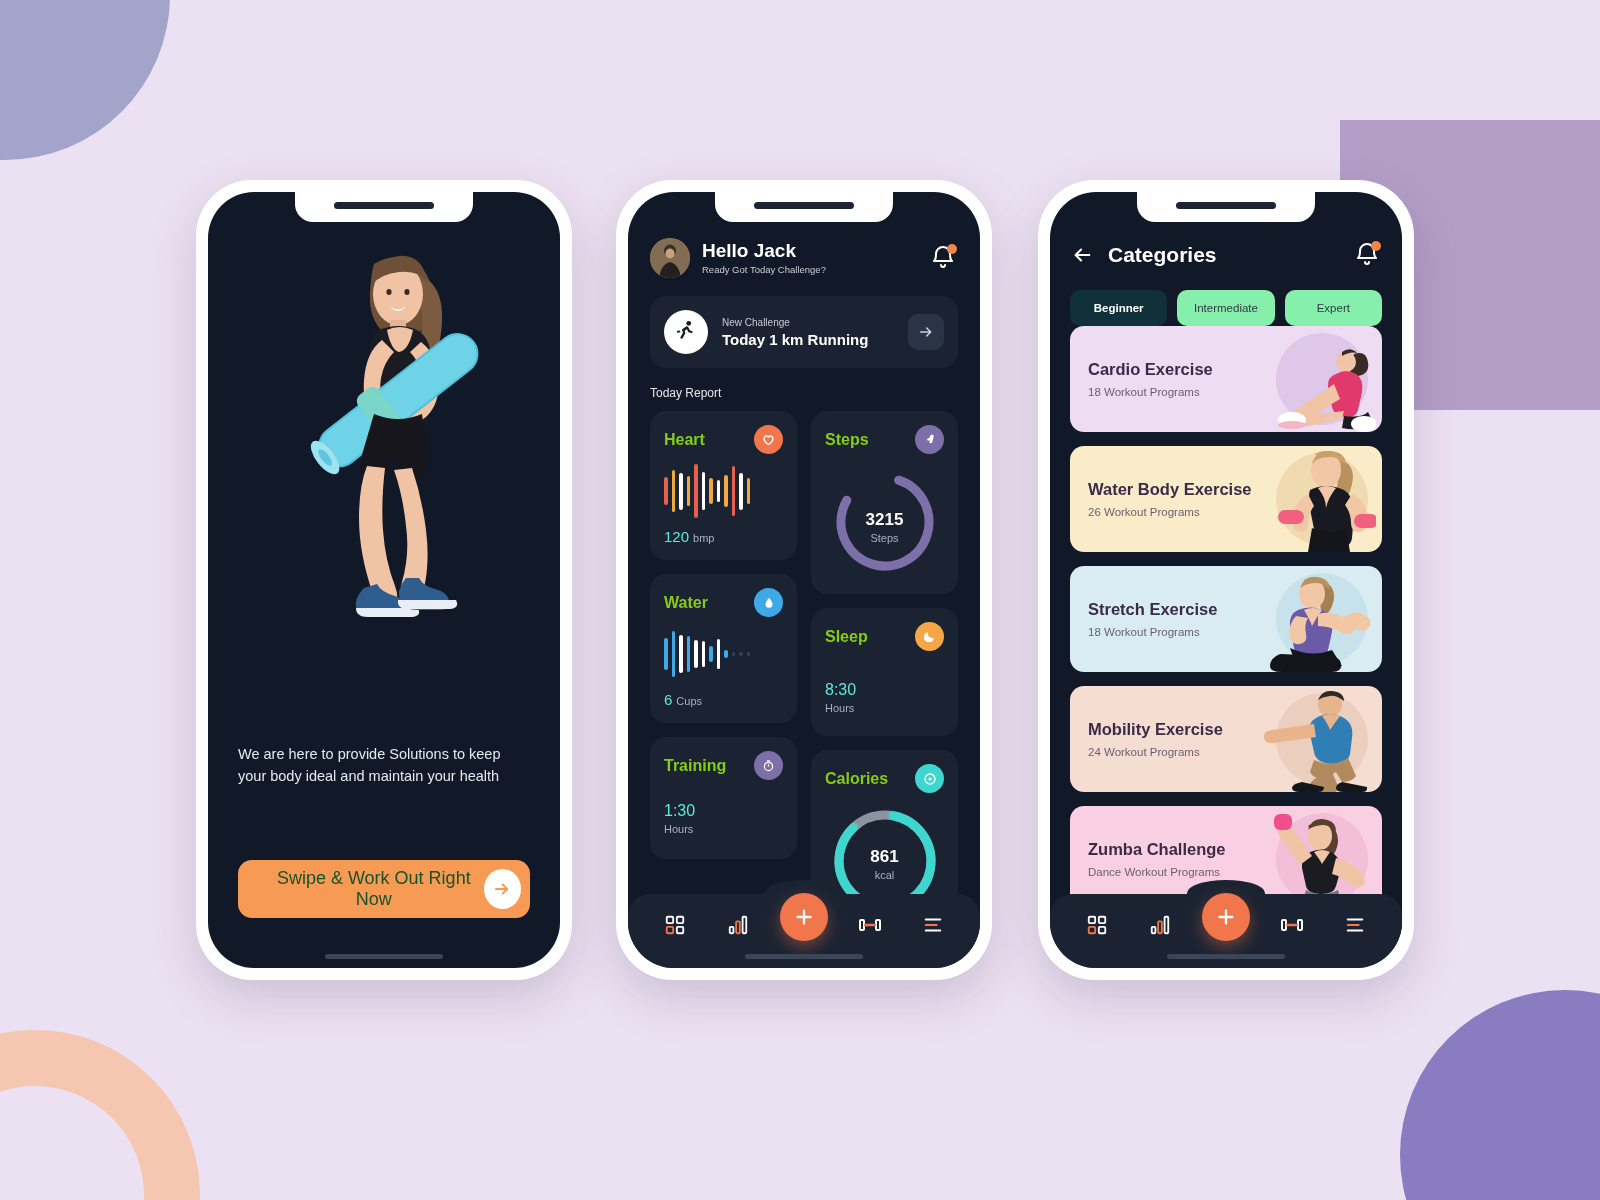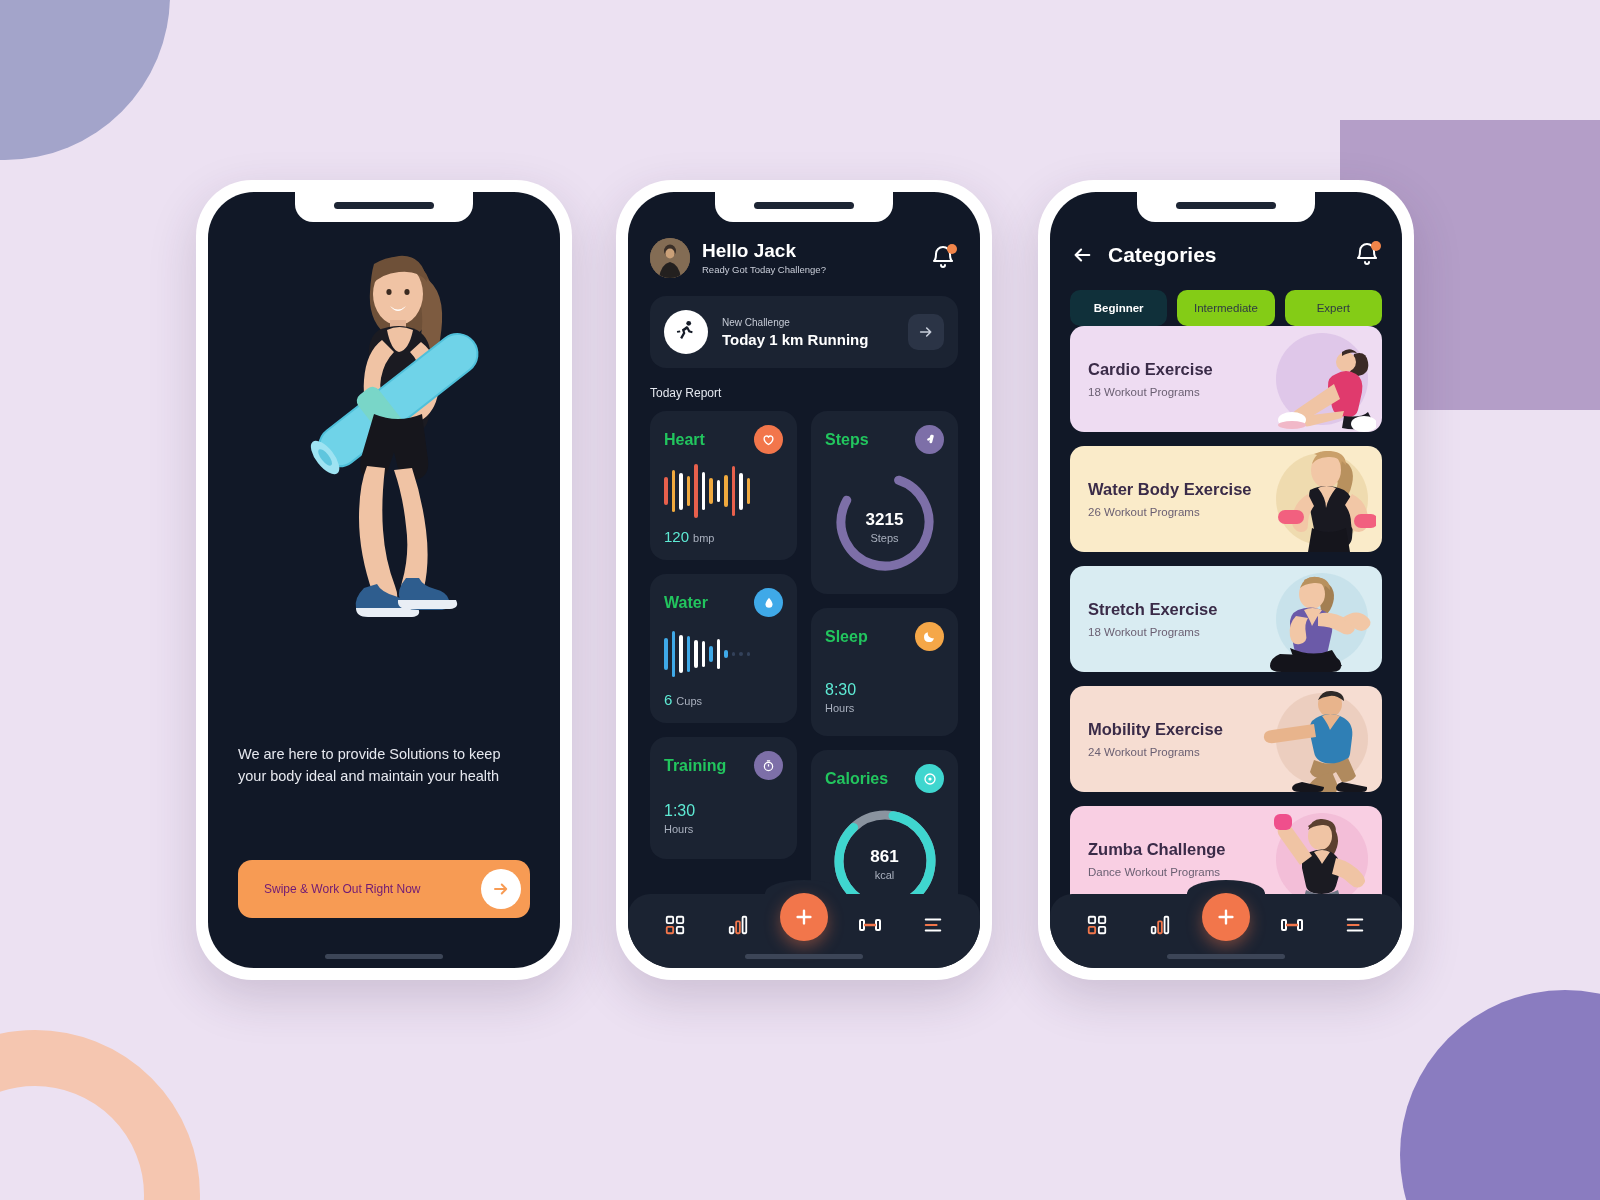--- a/index.html
+++ b/index.html
@@ -83,21 +83,21 @@
   }
   .hero-sub {
     margin-top: 31px; font-size: 14.5px; color: #e6e8ef; line-height: 1.55;
   }
   .cta {
     position: absolute; left: 30px; right: 30px; bottom: 50px;
     height: 58px; border-radius: 14px; background: #f79b54;
     display: flex; align-items: center; justify-content: space-between;
     padding: 0 9px 0 26px; cursor: pointer; border: none;
   }
-  .cta-label { color: #701a75; font-size: 12px; }
+  .cta-label { color: #14532d; font-size: 18px; }
   .cta-arrow {
     width: 40px; height: 40px; border-radius: 50%; background: #fff;
     display: flex; align-items: center; justify-content: center;
   }
 
   
   .s2-pad { position: absolute; inset: 0; padding: 46px 22px 0 22px; }
   .greet-row { display: flex; align-items: center; gap: 12px; }
   .avatar {
     width: 40px; height: 40px; border-radius: 50%; flex: none; overflow: hidden;
@@ -125,21 +125,21 @@
     margin-left: auto; width: 36px; height: 36px; border-radius: 10px;
     background: #2b3446; display: flex; align-items: center; justify-content: center;
   }
 
   .section-label { margin-top: 18px; font-size: 12px; color: #e4e7ee; }
 
   .grid { display: flex; gap: 14px; margin-top: 11px; }
   .col { display: flex; flex-direction: column; gap: 14px; flex: 1; }
   .card { background: #1b2332; border-radius: 16px; padding: 14px; position: relative; }
   .card-head { display: flex; align-items: center; justify-content: space-between; }
-  .card-title { font-size: 16px; font-weight: bold; color: #22c55e; }
+  .card-title { font-size: 16px; font-weight: bold; color: #84cc16; }
   .pill-ico {
     width: 29px; height: 29px; border-radius: 50%; flex: none;
     display: flex; align-items: center; justify-content: center;
   }
   .card-value { font-size: 15px; font-weight: normal; color: #5eead4; }
   .card-unit { font-size: 11px; color: #a9b0be; margin-left: 4px; }
 
   .bars { display: flex; align-items: center; gap: 4px; height: 74px; }
   .bars .b { width: 3.5px; border-radius: 2px; }
 
@@ -170,21 +170,21 @@
   
   .s3-pad { position: absolute; inset: 0; padding: 48px 20px 0 20px; }
   .cat-head { display: flex; align-items: center; gap: 14px; }
   .cat-title { font-size: 21px; font-weight: bold; color: #fff; }
   .chips { display: flex; gap: 10px; margin-top: 20px; }
   .chip {
     flex: 1; height: 36px; border-radius: 10px; display: flex;
     align-items: center; justify-content: center; font-size: 11.5px; cursor: pointer;
   }
   .chip.active { background: #10303a; color: #fff; font-weight: bold; }
-  .chip.idle { background: #84cc16; color: #2f3a44; }
+  .chip.idle { background: #86efac; color: #2f3a44; }
 
   .cat-list { display: flex; flex-direction: column; gap: 14px; }
   .cat-card {
     height: 106px; border-radius: 14px; position: relative; overflow: hidden;
     padding: 0 18px; display: flex; flex-direction: column; justify-content: center; cursor: pointer;
   }
   .cat-name { font-size: 16.5px; font-weight: bold; color: #3a2b48; z-index: 2; }
   .cat-meta { font-size: 11.5px; color: #6a5f72; margin-top: 7px; z-index: 2; }
   .cat-blob {
     position: absolute; right: 14px; top: 50%; transform: translateY(-50%);

